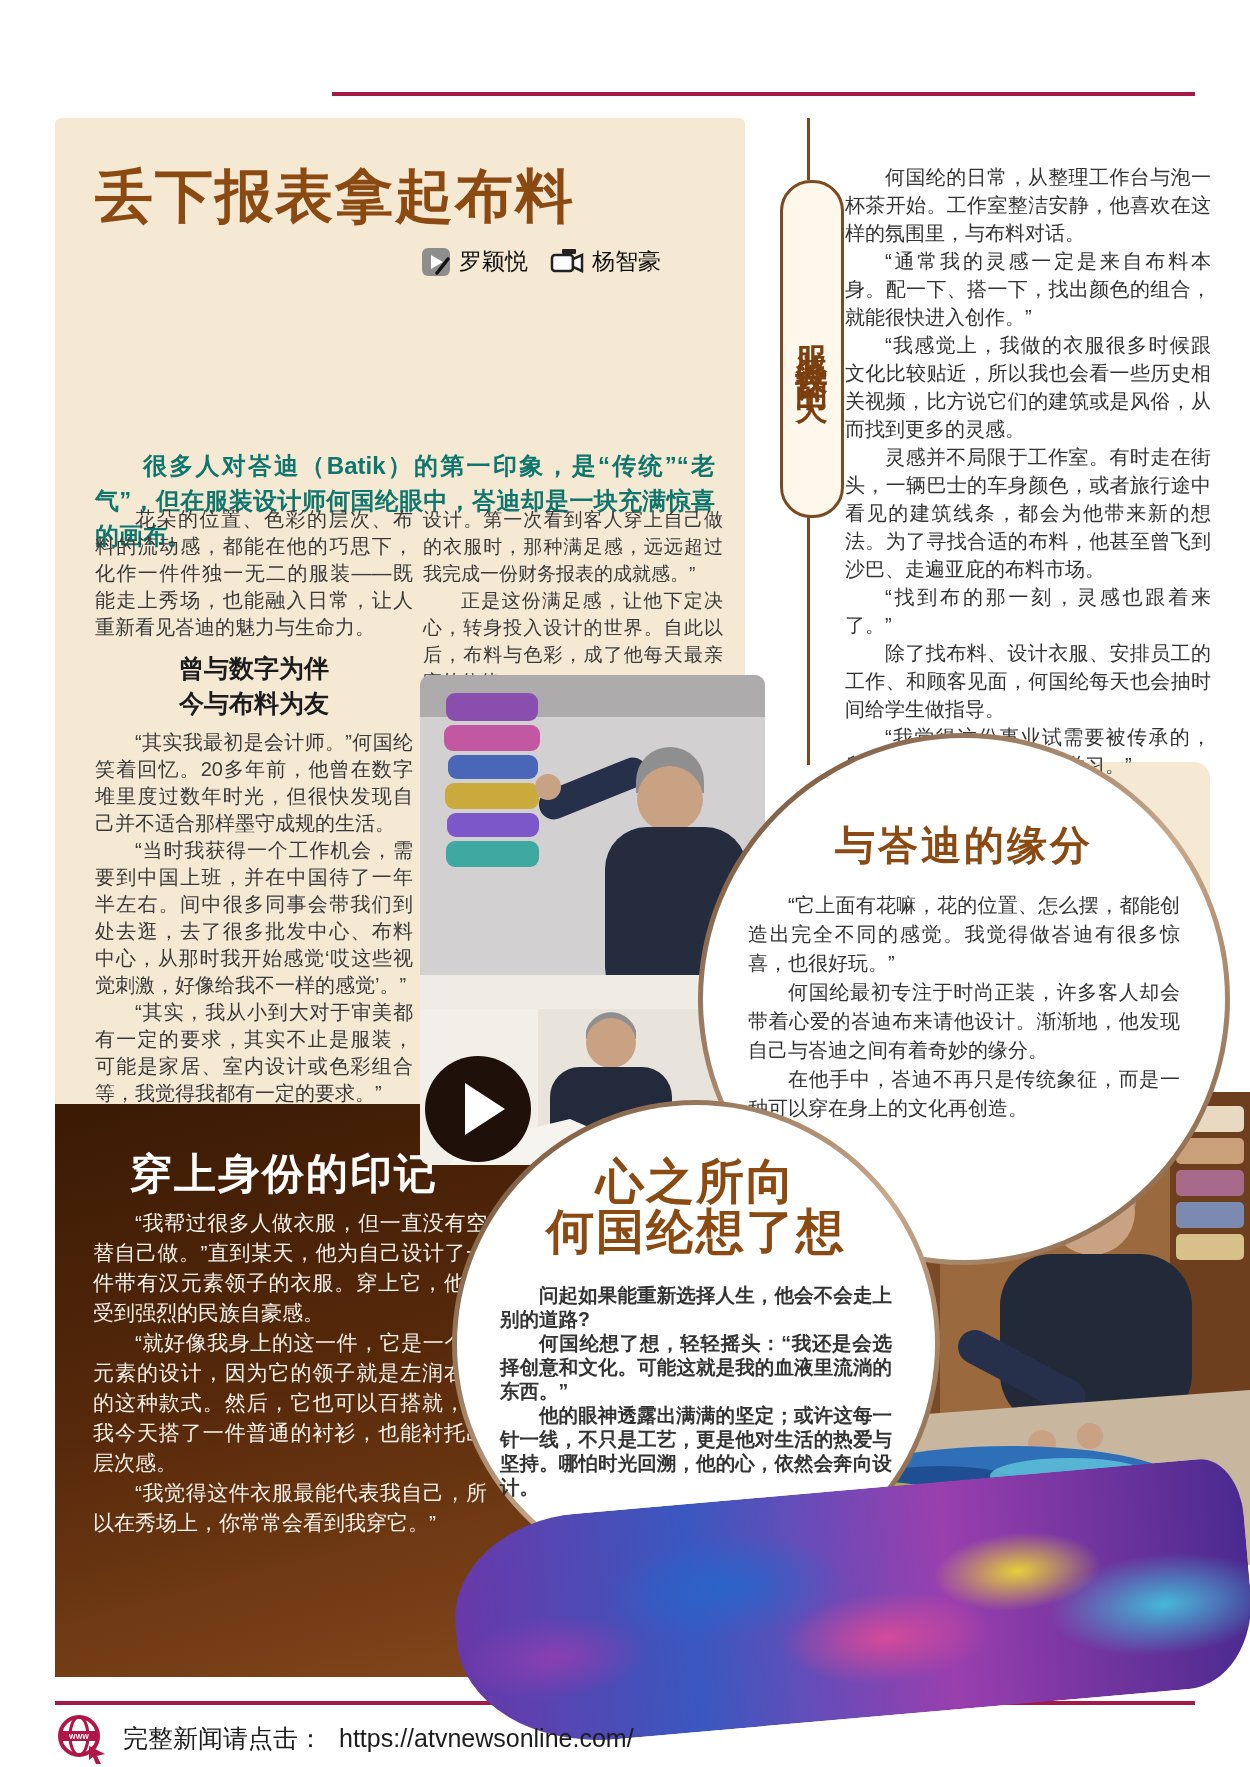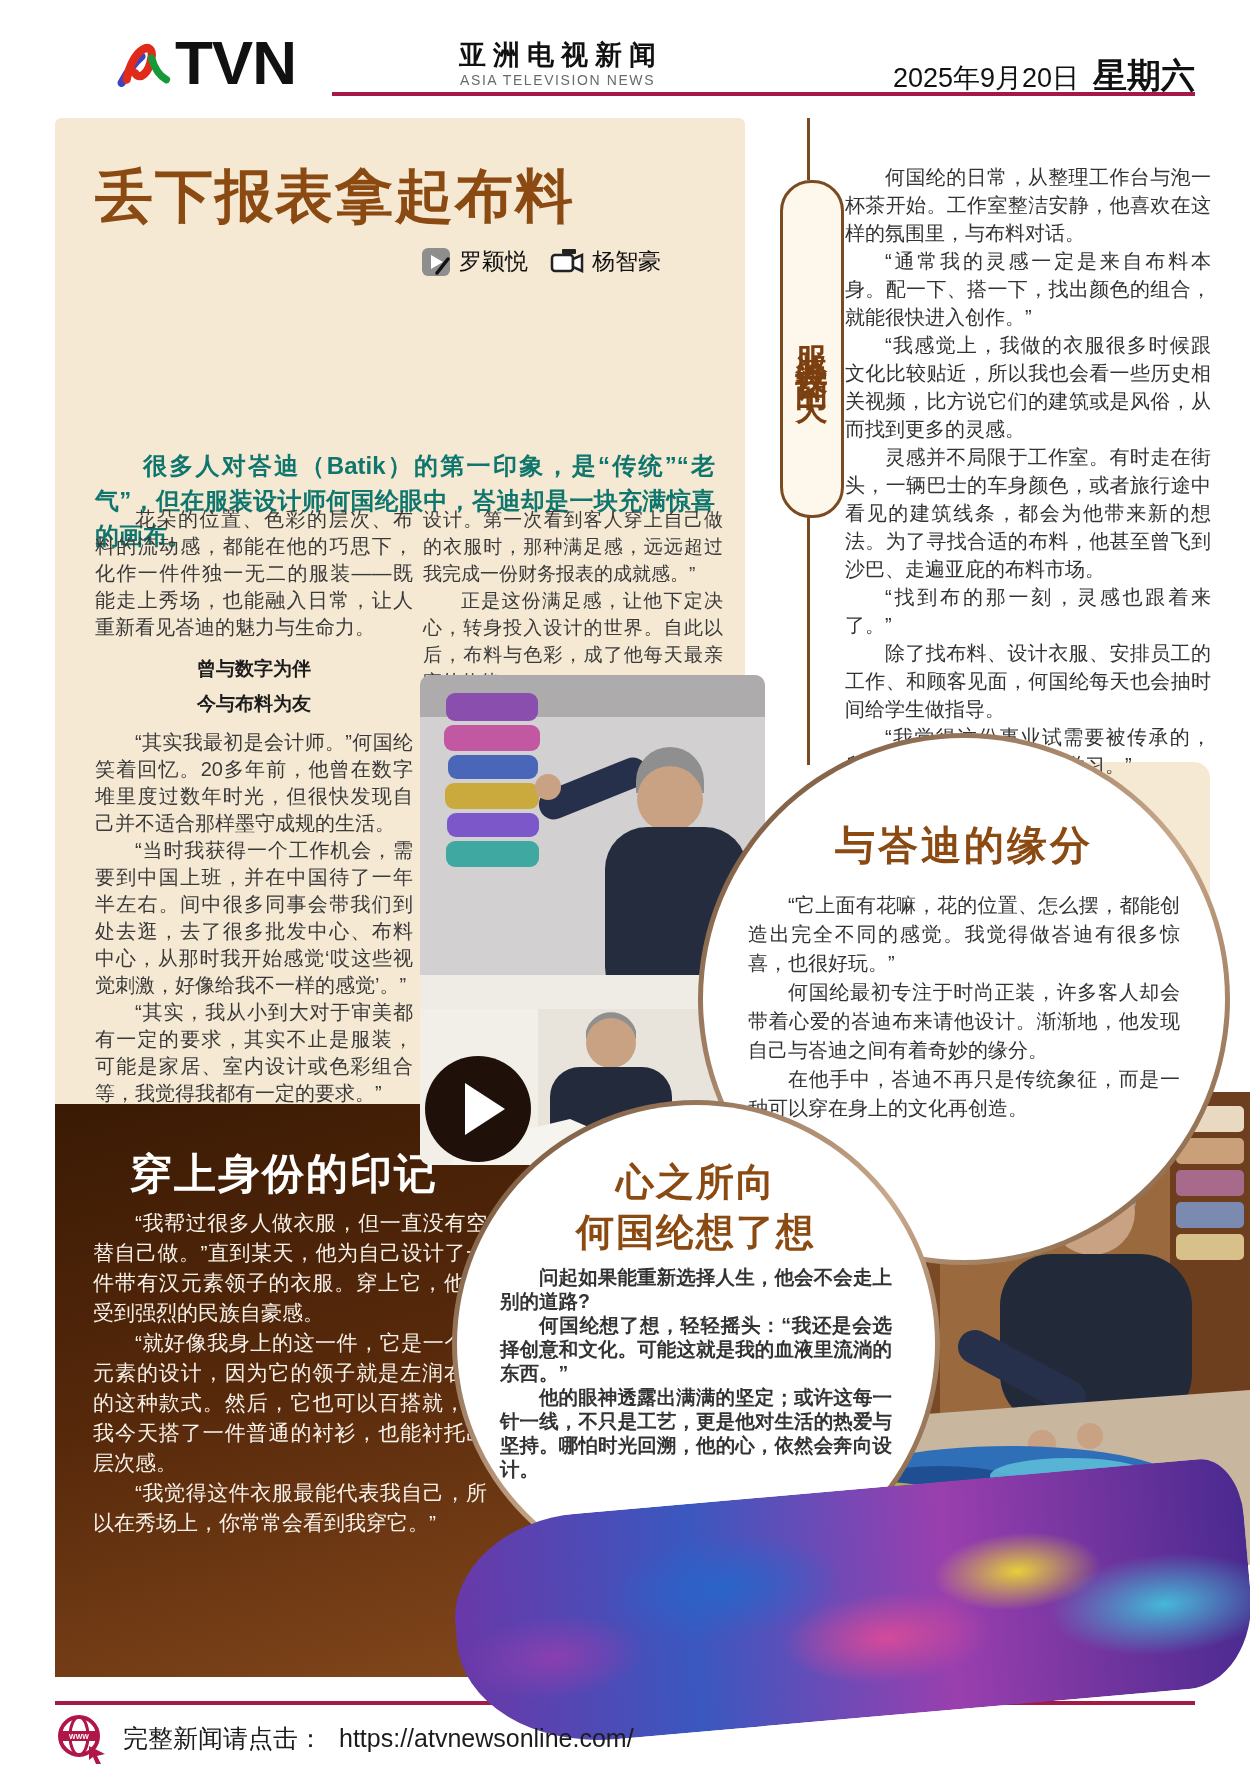--- a/index.html
+++ b/index.html
@@ -23,21 +23,21 @@
   .headline .l2{font-size:102px;}
   .byline{position:absolute;left:366px;top:128px;display:flex;align-items:center;gap:8px;font-size:23px;color:#111;}
   .byline .nm{margin-right:14px;}
   .lede{position:absolute;left:40px;top:330px;width:620px;font-size:24px;font-weight:bold;color:#0f766e;
         line-height:35px;text-align:justify;text-indent:2em;}
   .bodycol{position:absolute;font-size:20px;line-height:27px;color:#3a3a3a;}
   .bodycol p{margin:0;text-indent:2em;text-align:justify;}
   .bodycol p.noindent{text-indent:0;}
   .col1{left:40px;top:388px;width:318px;}
   .col2{left:368px;top:388px;width:300px;font-size:19px;}
-  .subhead{text-align:center;font-size:19px;font-weight:900;color:#1c1c1c;line-height:35px;margin:10px 0 8px 0;}
+  .subhead{text-align:center;font-size:25px;font-weight:900;color:#1c1c1c;line-height:35px;margin:10px 0 8px 0;}
   
   .stem{position:absolute;width:3px;background:#7a4a20;z-index:2;}
   .stem.top{left:807px;top:118px;height:62px;}
   .stem.bot{left:807px;top:512px;height:253px;}
   .capsule{position:absolute;left:780px;top:180px;width:58px;height:332px;border:3px solid #7a4a20;border-radius:31px;
            background:#fdf7ec;z-index:2;display:flex;align-items:center;justify-content:center;}
   .capsule span{writing-mode:vertical-rl;text-orientation:upright;font-size:32px;font-weight:900;color:#7b3f10;letter-spacing:8px;}
   
   .rightcol{position:absolute;left:845px;top:163px;width:366px;font-size:20px;line-height:28px;color:#333;z-index:2;}
   .rightcol p{margin:0;text-indent:2em;text-align:justify;}
@@ -56,21 +56,21 @@
   .ring{position:absolute;border-radius:50%;padding:5px;z-index:5;
         background:linear-gradient(135deg,#6b4a30 0%,#c9a98c 55%,#7a5638 100%);}
   .ring .inner{width:100%;height:100%;border-radius:50%;background:#ffffff;box-sizing:border-box;}
   .circleA{left:698px;top:733px;width:522px;height:522px;}
   .circleA .inner{padding-top:80px;}
   .circleA .ctitle{text-align:center;font-size:40px;font-weight:900;color:#8a4a12;letter-spacing:3px;margin-bottom:18px;}
   .circleA .ctext{width:432px;margin:0 auto;font-size:20px;line-height:29px;color:#333;}
   .circleA .ctext p{margin:0;text-indent:2em;text-align:justify;}
   .circleB{left:452px;top:1100px;width:478px;height:478px;}
   .circleB .inner{padding-top:52px;}
-  .circleB .ctitle{text-align:center;font-size:38px;font-weight:900;color:#8a4a12;line-height:50px;letter-spacing:2px;margin-bottom:8px;}
+  .circleB .ctitle{text-align:center;font-size:48px;font-weight:900;color:#8a4a12;line-height:50px;letter-spacing:2px;margin-bottom:26px;}
   .circleB .ctext{width:392px;margin:0 auto;font-size:19.5px;line-height:24px;color:#333;font-weight:bold;}
   .circleB .ctext p{margin:0;text-indent:2em;text-align:justify;}
   
   .play{position:absolute;left:425px;top:1056px;width:106px;height:106px;border-radius:50%;background:#20100a;z-index:6;cursor:pointer;}
   .play .tri{position:absolute;left:40px;top:27px;width:0;height:0;border-top:26px solid transparent;
              border-bottom:26px solid transparent;border-left:40px solid #ffffff;}
   
   .fabric{position:absolute;left:455px;top:1490px;width:795px;height:228px;z-index:6;transform:rotate(-5deg);
           border-radius:130px 40px 70px 150px / 100px 60px 90px 110px;
           background:
@@ -84,33 +84,20 @@
   .footer-rule{position:absolute;left:55px;top:1701px;width:1140px;height:4px;background:#a21a45;z-index:2;}
   .footer{position:absolute;left:55px;top:1712px;display:flex;align-items:center;gap:16px;z-index:7;}
   .footer .txt{font-size:25px;color:#1c1c1c;}
   .footer a{color:#1c1c1c;text-decoration:none;}
 </style>
 </head>
 <body>
 
 <div class="page">
 
-  <div class="masthead">
-    <svg class="logo-mark" viewBox="0 0 70 64">
-      <path d="M8,56 Q20,34 32,24" fill="none" stroke="#3a46c4" stroke-width="10" stroke-linecap="round"></path>
-      <path d="M14,52 C22,12 48,4 44,26 C41,44 30,54 24,44" fill="none" stroke="#e02a1a" stroke-width="10" stroke-linecap="round"></path>
-      <path d="M44,26 Q50,46 62,52" fill="none" stroke="#17993a" stroke-width="9" stroke-linecap="round"></path>
-    </svg>
-    <div class="brand">TVN</div>
-    <div class="brand-cn">亚洲电视新闻</div>
-    <div class="brand-en">ASIA TELEVISION NEWS</div>
-    <div class="dateline">
-      <span class="d">2025年9月20日</span><span class="w">星期六</span>
-    </div>
-  </div>
   <div class="header-rule"></div>
 
   <div class="cream-panel">
     <div class="kicker">丢下报表拿起布料</div>
     <div class="headline">
     </div>
     <div class="byline">
       <svg width="30" height="30" viewBox="0 0 30 30">
         <rect x="1" y="1" width="28" height="28" rx="6" fill="#8e8e8e"></rect>
         <polygon points="10,8 22,15 10,22" fill="#ffffff"></polygon>

